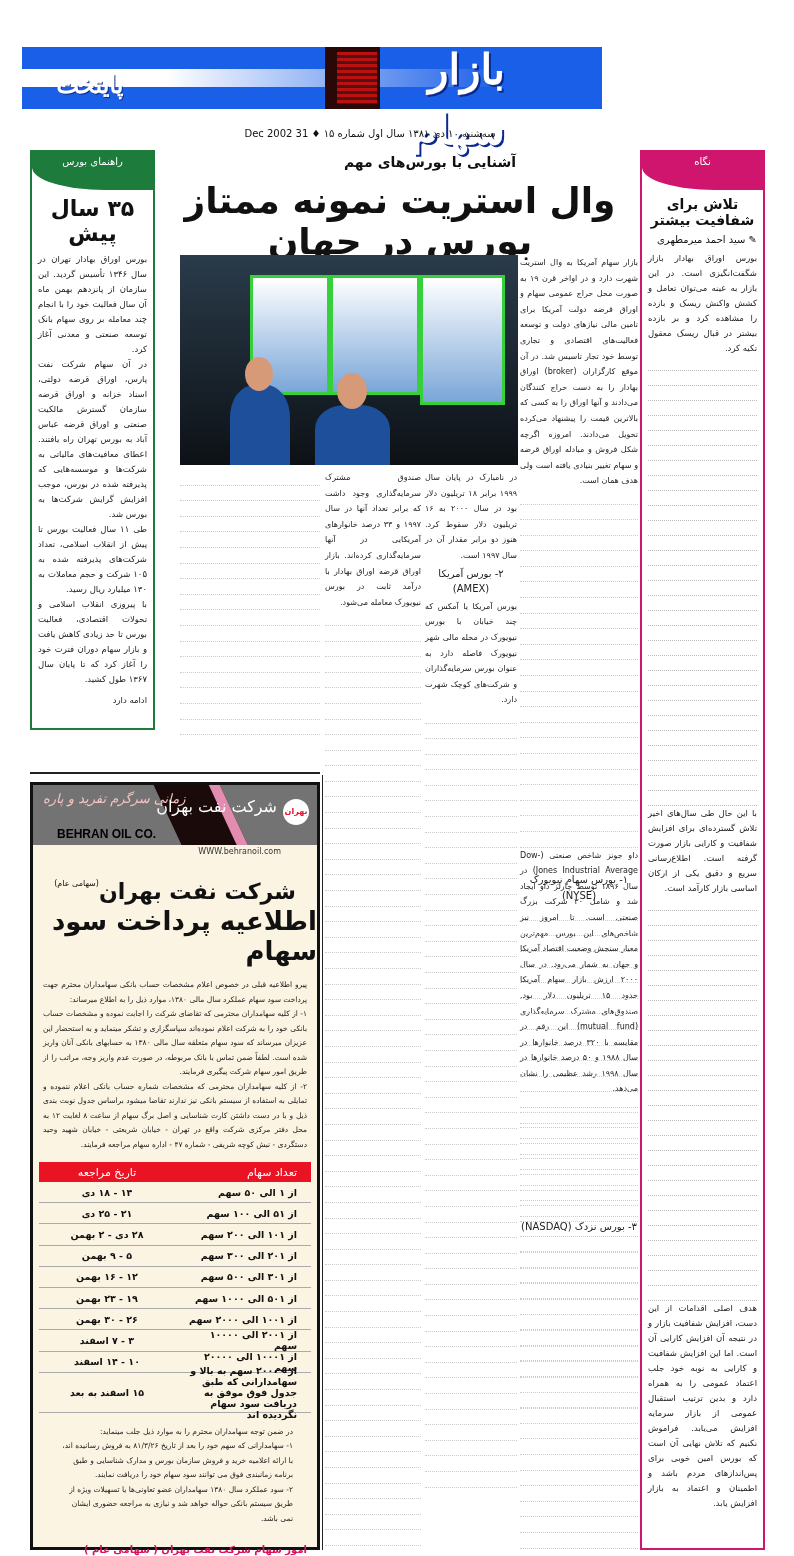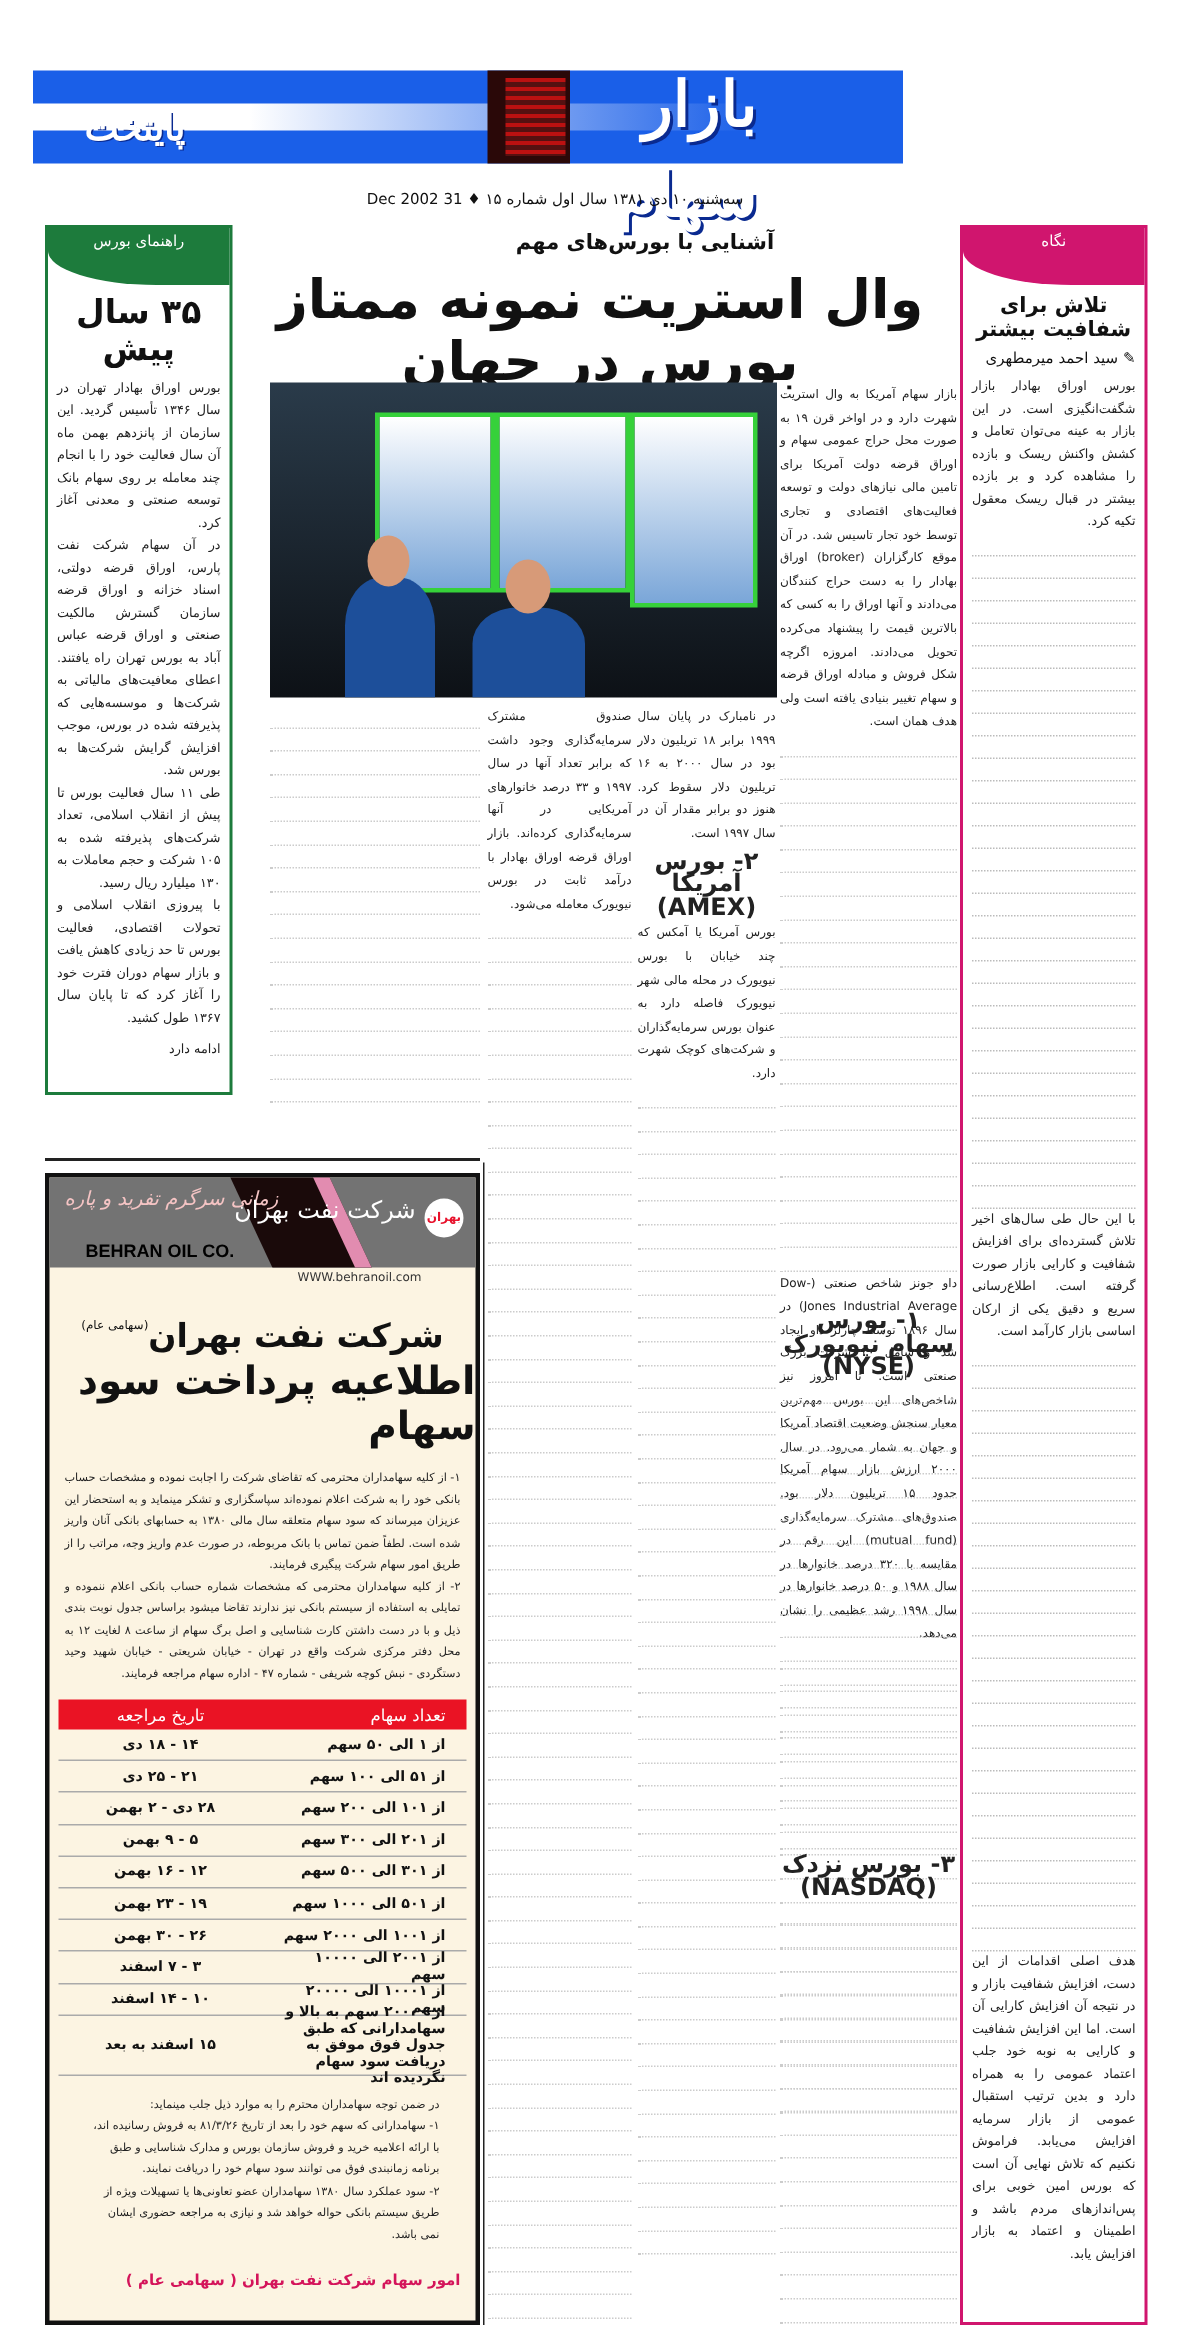--- a/index.html
+++ b/index.html
@@ -31,21 +31,21 @@
   .fill-lines div { height: 15px; border-bottom: 1px dotted #bbb; }
 
   
   .kicker { left: 330px; top: 154px; width: 200px; text-align: center; font-size: 14px; font-weight: bold; direction: rtl; }
   .headline { left: 165px; top: 180px; width: 470px; text-align: center; font: bold 36px "DejaVu Sans", sans-serif; direction: rtl; letter-spacing: -1px; }
   .photo { left: 180px; top: 255px; width: 338px; height: 210px; background: linear-gradient(#2a3b4a, #0d1116); overflow: hidden; }
   .photo .shelf { position: absolute; border: 3px solid #36d13a; background: linear-gradient(#fff, #7aa6d8); }
   .photo .person { position: absolute; background: #1d4f9a; border-radius: 40% 40% 0 0; }
   .photo .head { position: absolute; background: #d79a78; border-radius: 50%; }
   .col { font-size: 8px; line-height: 15.6px; direction: rtl; text-align: justify; color: #222; }
-  .col .sub { font-weight: bold; font-size: 16px; text-align: center; margin: 2px 0; }
+  .col .sub { font-weight: normal; font-size: 10px; text-align: center; margin: 2px 0; }
   .col-lines div { height: 15.6px; border-bottom: 1px dotted #ccc; }
   .rule { background: #222; }
 
   
   .ad { left: 30px; top: 782px; width: 290px; height: 768px; border: 3px solid #111; background: #fcf4e2; direction: rtl; }
   .ad-head { height: 60px; background: #737373; position: relative; overflow: hidden; }
   .ad-head .swoosh { position: absolute; left: 140px; top: -20px; width: 60px; height: 110px; background: #1a0a0a; transform: rotate(-25deg); border-right: 10px solid #e28cb0; }
   .ad-head .slogan { position: absolute; left: 10px; top: 6px; font-size: 13px; color: #f5c4c4; font-style: italic; font-family: "DejaVu Serif", serif; }
   .ad-head .brand-fa { position: absolute; right: 40px; top: 12px; font-size: 16px; color: #fff; font-family: "DejaVu Serif", serif; }
   .ad-head .logo-icon { position: absolute; right: 8px; top: 14px; width: 26px; height: 26px; border-radius: 50%; background: #fff; color: #e8122c; font-size: 8px; text-align: center; line-height: 26px; font-weight: bold; }
@@ -425,20 +425,21 @@
     <div class="slogan">زمانی سرگرم تفرید و پاره</div>
     <div class="brand-fa">شرکت نفت بهران</div>
     <div class="logo-icon">بهران</div>
   </div>
   <div class="ad-sub">
     <div class="brand-en">BEHRAN OIL CO.</div>
     <div class="web">WWW.behranoil.com</div>
   </div>
   <div class="ad-co"><span>شرکت نفت بهران</span><small>(سهامی عام)</small></div>
   <div class="ad-title">اطلاعیه پرداخت سود سهام</div>
+  <p class="ad-text">پیرو اطلاعیه قبلی در خصوص اعلام مشخصات حساب بانکی سهامداران محترم جهت پرداخت سود سهام عملکرد سال مالی ۱۳۸۰، موارد ذیل را به اطلاع میرساند:</p>
   <p class="ad-text">۱- از کلیه سهامداران محترمی که تقاضای شرکت را اجابت نموده و مشخصات حساب بانکی خود را به شرکت اعلام نموده‌اند سپاسگزاری و تشکر مینماید و به استحضار این عزیزان میرساند که سود سهام متعلقه سال مالی ۱۳۸۰ به حسابهای بانکی آنان واریز شده است. لطفاً ضمن تماس با بانک مربوطه، در صورت عدم واریز وجه، مراتب را از طریق امور سهام شرکت پیگیری فرمایند.</p>
   <p class="ad-text">۲- از کلیه سهامداران محترمی که مشخصات شماره حساب بانکی اعلام ننموده و تمایلی به استفاده از سیستم بانکی نیز ندارند تقاضا میشود براساس جدول نوبت بندی ذیل و با در دست داشتن کارت شناسایی و اصل برگ سهام از ساعت ۸ لغایت ۱۲ به محل دفتر مرکزی شرکت واقع در تهران - خیابان شریعتی - خیابان شهید وحید دستگردی - نبش کوچه شریفی - شماره ۴۷ - اداره سهام مراجعه فرمایند.</p>
   <div class="ad-table">
     <div class="ad-th">
         <span>تعداد سهام</span>
         <span>تاریخ مراجعه</span>
       </div>
     <div class="ad-tr">
         <span>از ۱ الی ۵۰ سهم</span>
         <span>۱۴ - ۱۸ دی</span>

